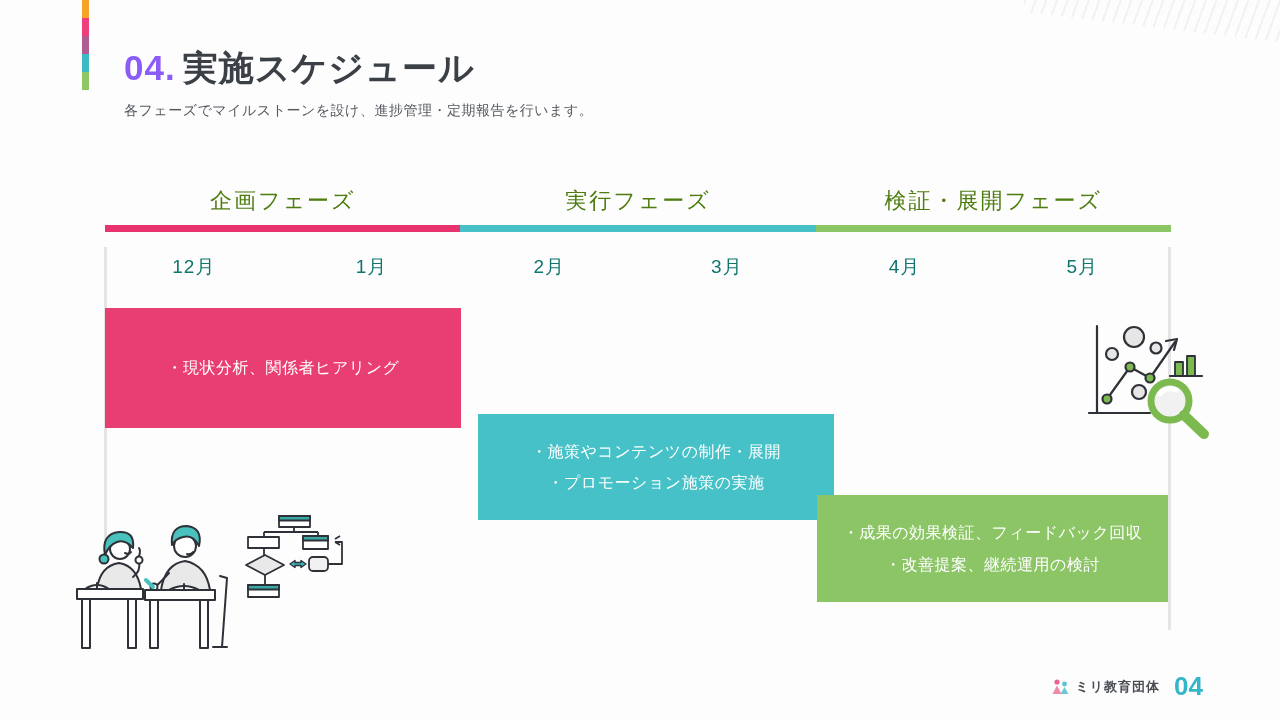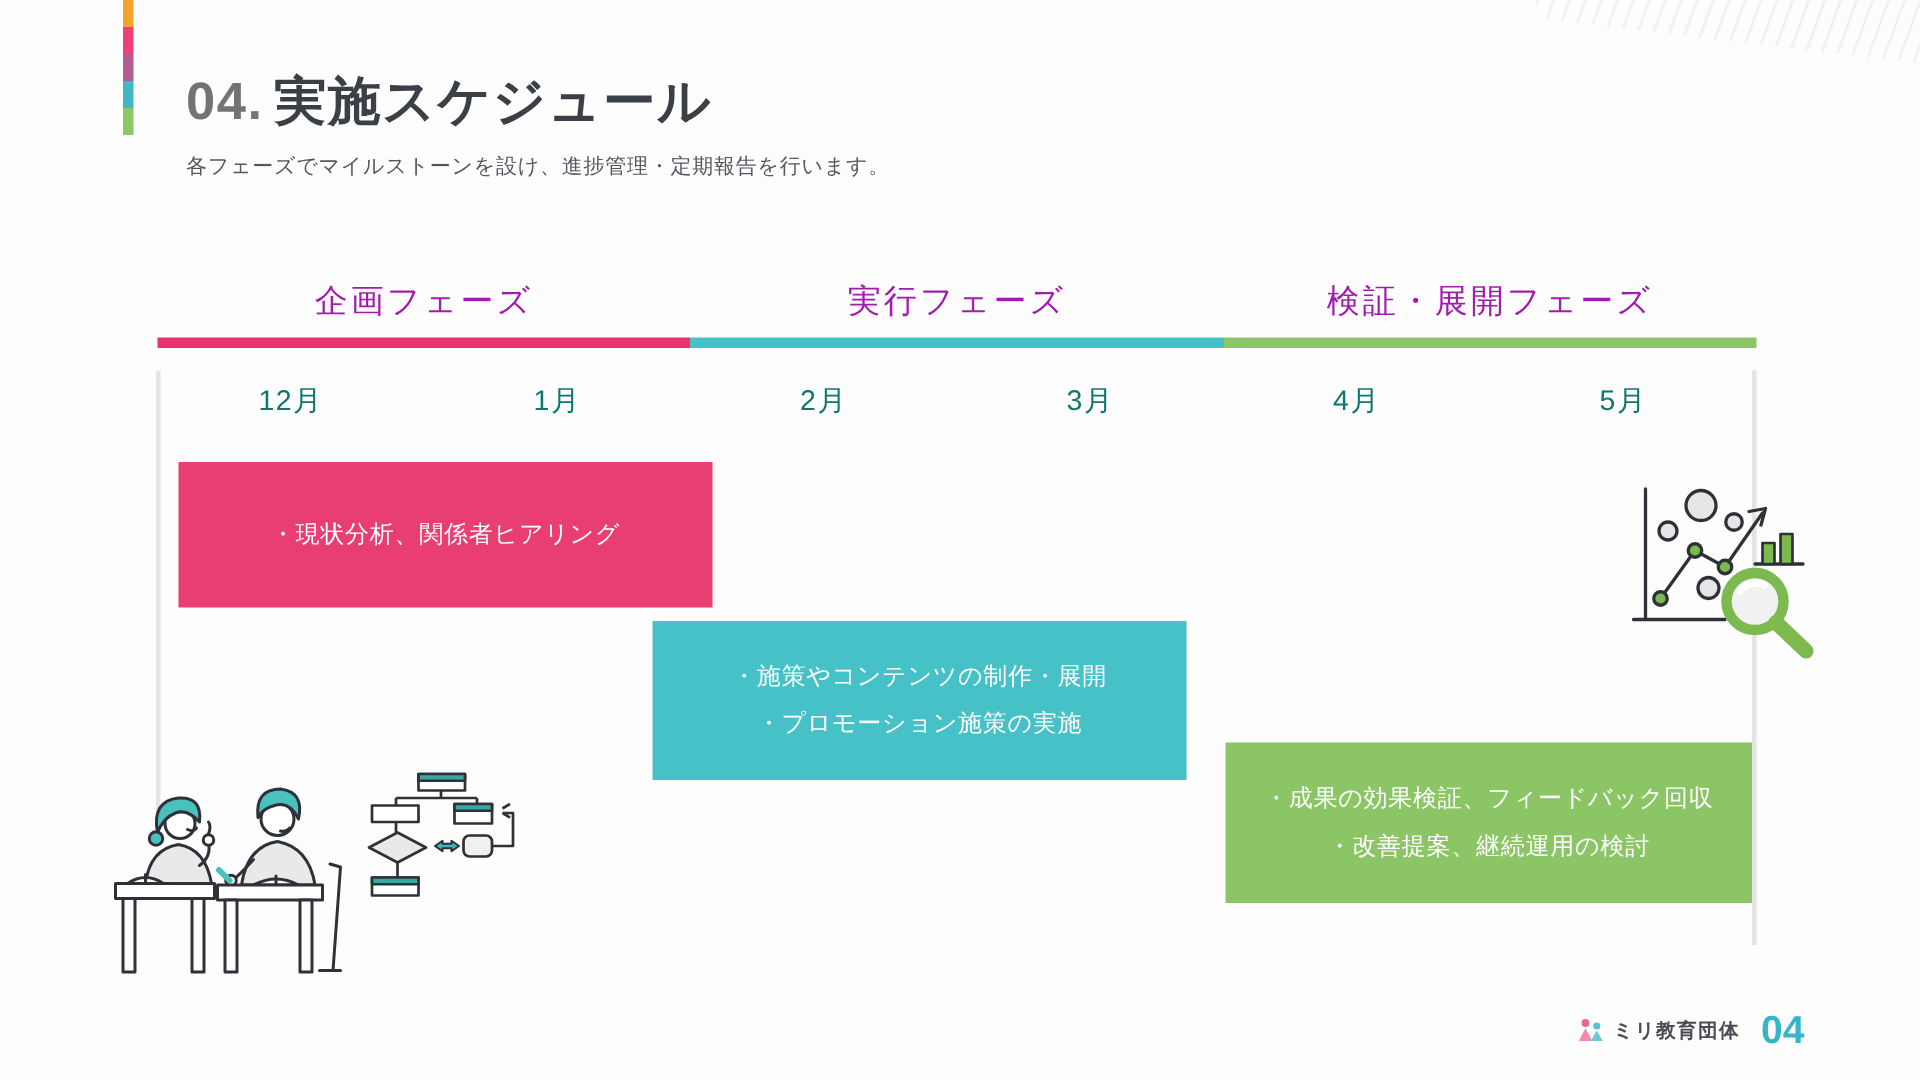--- a/index.html
+++ b/index.html
@@ -13,40 +13,40 @@
   .seg-0{background:#f6a32b;} .seg-1{background:#ee3f7d;} .seg-2{background:#b05d92;} .seg-3{background:#3fb9c4;} .seg-4{background:#8ec865;}
 
   
   .stripes { position:absolute; right:0; top:0; width:256px; height:46px;
     background:repeating-linear-gradient(110deg,#efefef 0 2px,rgba(255,255,255,0) 2px 10px);
     clip-path:polygon(0 0,100% 0,100% 92%,0 26%); opacity:.8; }
 
   
   .header { position:absolute; left:124px; top:48px; }
   .title-row { font-size:35px; font-weight:800; color:#3b4047; letter-spacing:1px; line-height:40px; }
-  .title-num { color:#737373; margin-right:7px; }
+  .title-num { color:#8b5cf6; margin-right:7px; }
   .subtitle { margin-top:14px; font-size:14px; color:#55595f; letter-spacing:.5px; }
 
   
   .phase-row { position:absolute; left:105px; top:186px; width:1066px; display:flex; }
-  .phase-label { flex:1; text-align:center; font-size:22px; font-weight:500; color:#a21caf; letter-spacing:2px; }
+  .phase-label { flex:1; text-align:center; font-size:22px; font-weight:500; color:#4d7c0f; letter-spacing:2px; }
   .phase-underline { position:absolute; left:105px; top:225px; width:1066px; height:7px; display:flex; }
   .phase-underline span { flex:1; }
   .ul-0{background:#e8336e;} .ul-1{background:#45c1c7;} .ul-2{background:#8bc566;}
   .month-row { position:absolute; left:105px; top:254px; width:1066px; display:flex; }
   .month-cell { flex:1; text-align:center; font-size:19px; color:#0f766e; letter-spacing:1px; }
   .vline { position:absolute; width:3px; background:#e4e4e4; }
   .vline-left { left:104px; top:247px; height:294px; }
   .vline-right { left:1168px; top:247px; height:383px; }
 
   
   .bar { position:absolute; display:flex; flex-direction:column; justify-content:center; align-items:center;
          color:#ffffff; font-size:16px; letter-spacing:.5px; line-height:1.95; text-align:center; }
-  .bar-0 { left:119px; top:308px; width:356px; height:97px; background:#e83e72; }
-  .bar-1 { left:435px; top:414px; width:356px; height:106px; background:#45c1c7; }
+  .bar-0 { left:105px; top:308px; width:356px; height:120px; background:#e83e72; }
+  .bar-1 { left:478px; top:414px; width:356px; height:106px; background:#45c1c7; }
   .bar-2 { left:817px; top:495px; width:351px; height:107px; background:#8bc566; }
 
   
   .illus { position:absolute; }
   .illus-desk { left:75px; top:505px; }
   .illus-flow { left:240px; top:508px; }
   .illus-chart { left:1080px; top:312px; }
 
   
   .footer { position:absolute; right:77px; top:671px; display:flex; align-items:center; }

